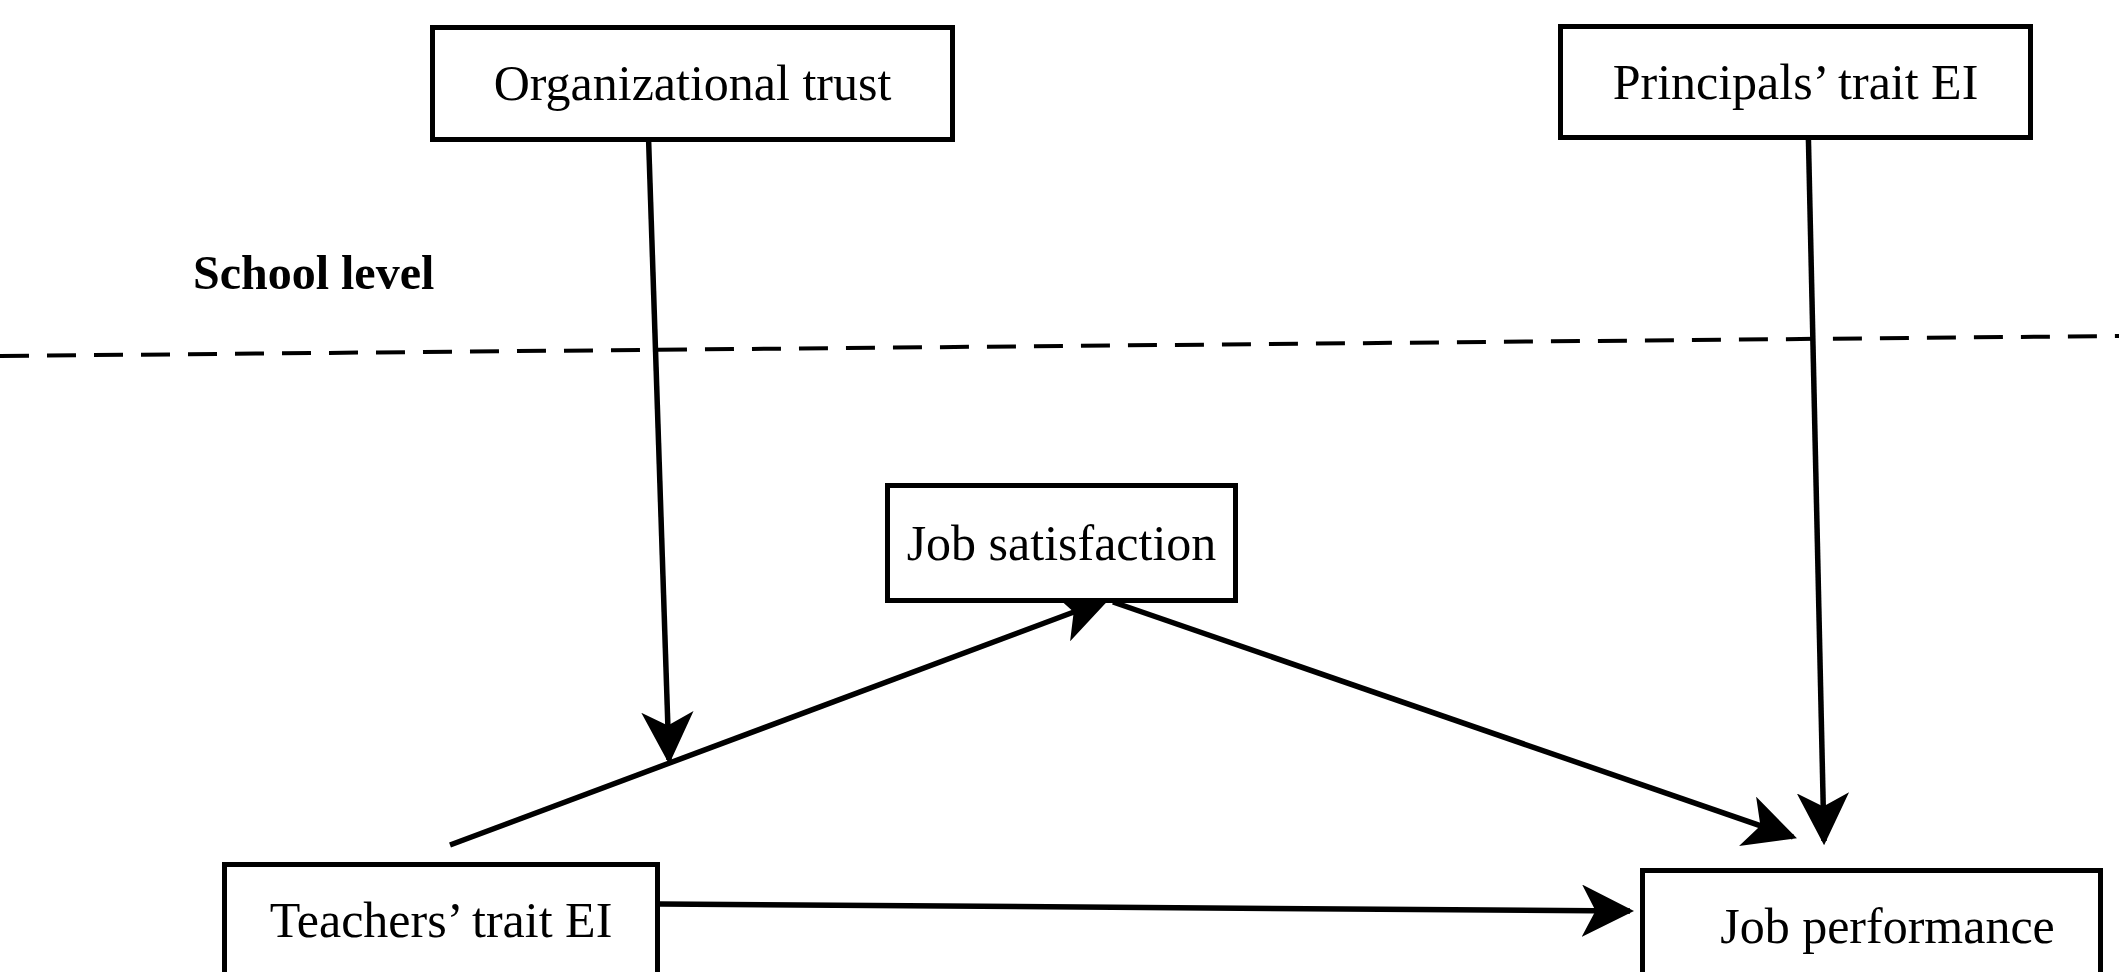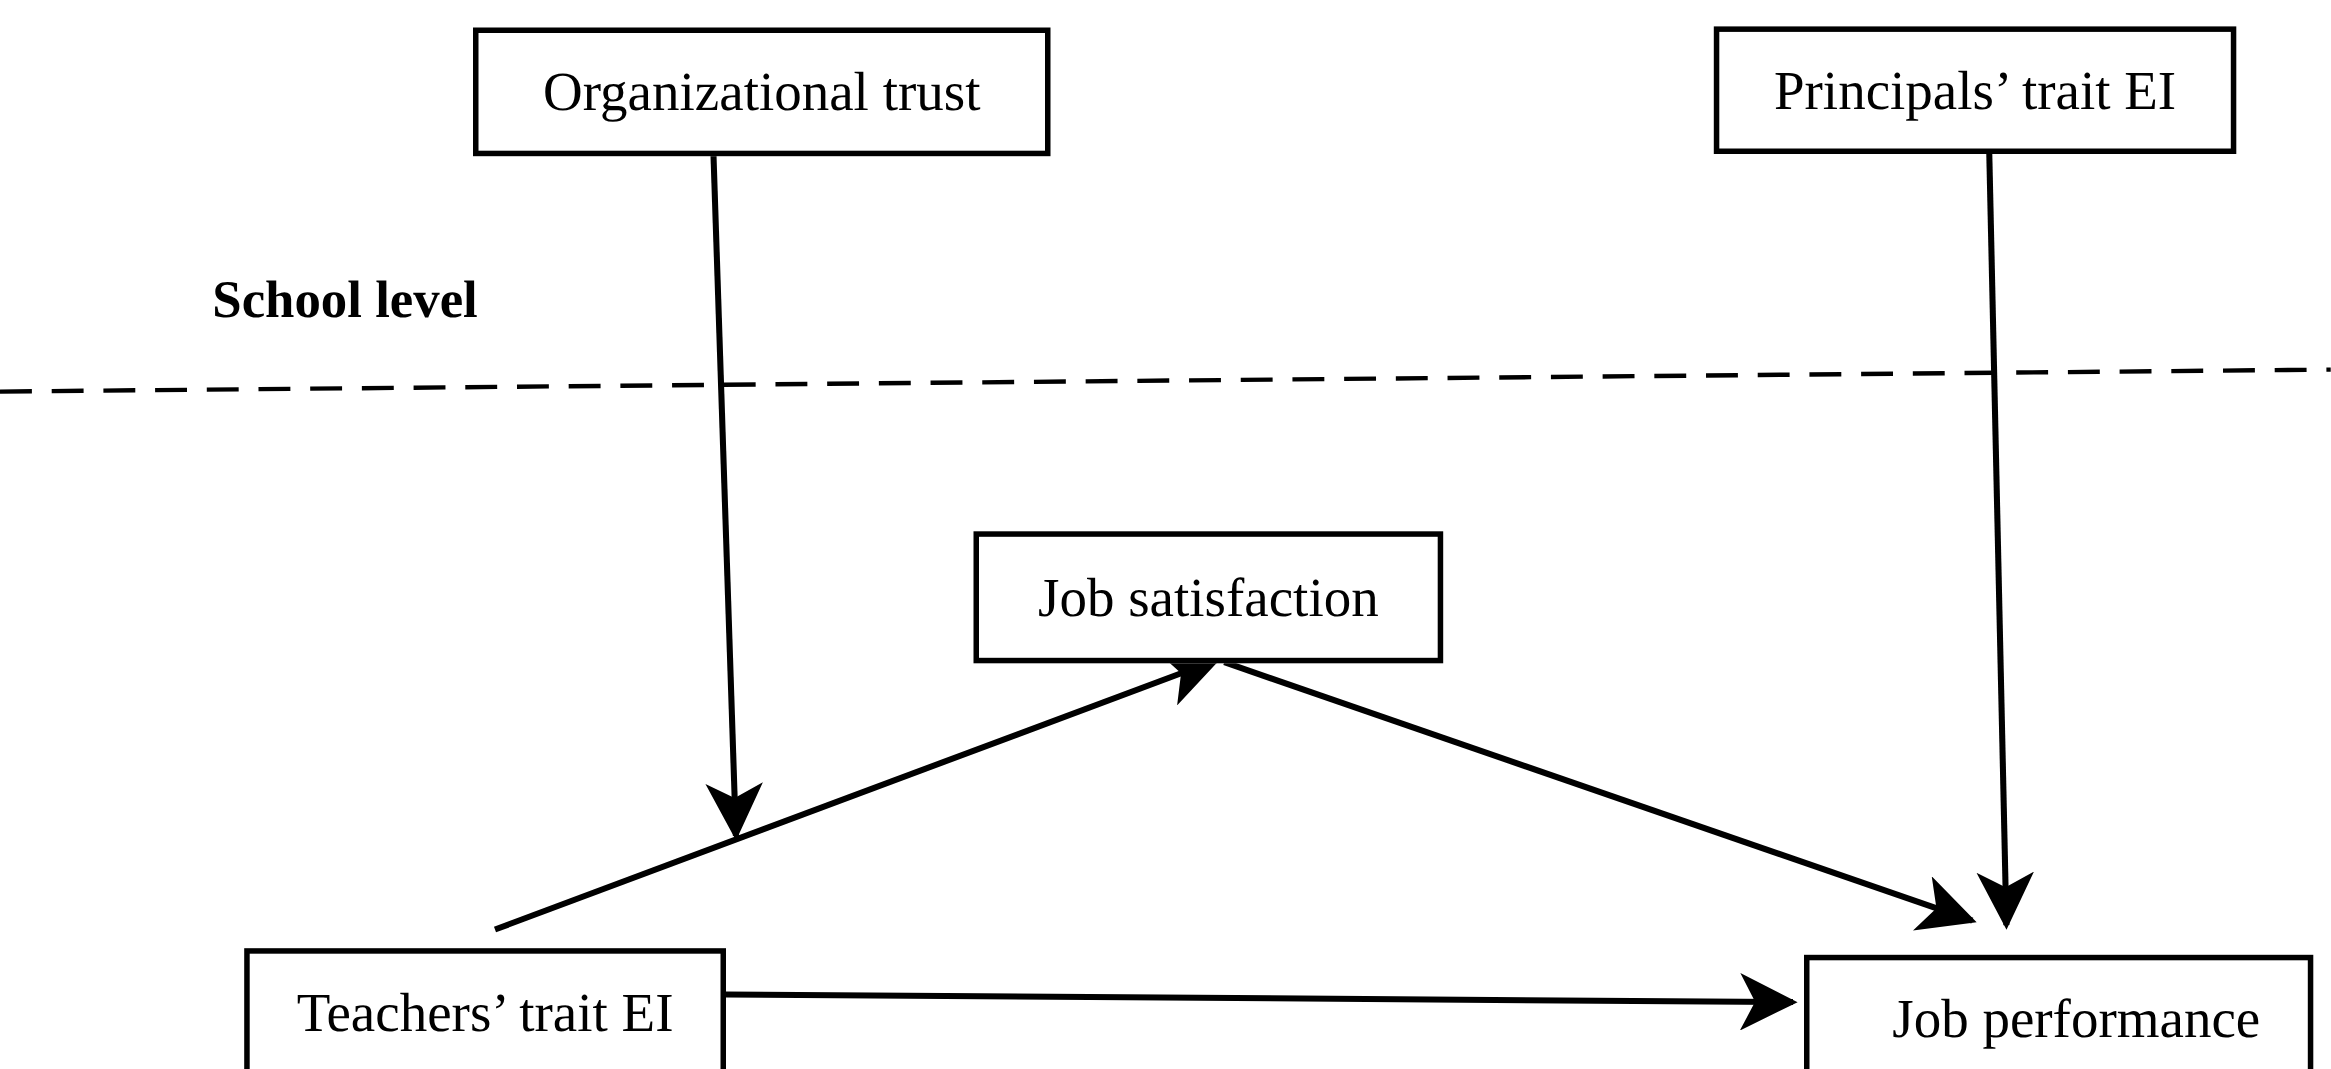--- a/index.html
+++ b/index.html
@@ -39,21 +39,21 @@
   }
   .level-label {
     position: absolute;
     font-weight: bold;
     font-size: 48px;
     line-height: 1.15;
     white-space: nowrap;
   }
   #node-organizational-trust { left: 430px;  top: 5px;   width: 525px; height: 117px; }
   #node-principals-trait-ei  { left: 1558px; top: 4px;   width: 475px; height: 116px; }
-  #node-job-satisfaction     { left: 885px;  top: 463px; width: 427px; height: 120px; }
+  #node-job-satisfaction     { left: 885px;  top: 463px; width: 353px; height: 120px; }
   #node-teachers-trait-ei    { left: 222px;  top: 842px; width: 438px; height: 116px; }
   #node-job-performance      { left: 1640px; top: 848px; width: 463px; height: 117px; padding-left: 32px; }
   #label-school-level  { left: 157px; top: 245px; margin-left: 36px; }
   #label-teacher-level { left: 157px; top: 480px; }
 </style>
 </head>
 <body>
 
 <div id="figure">
 

